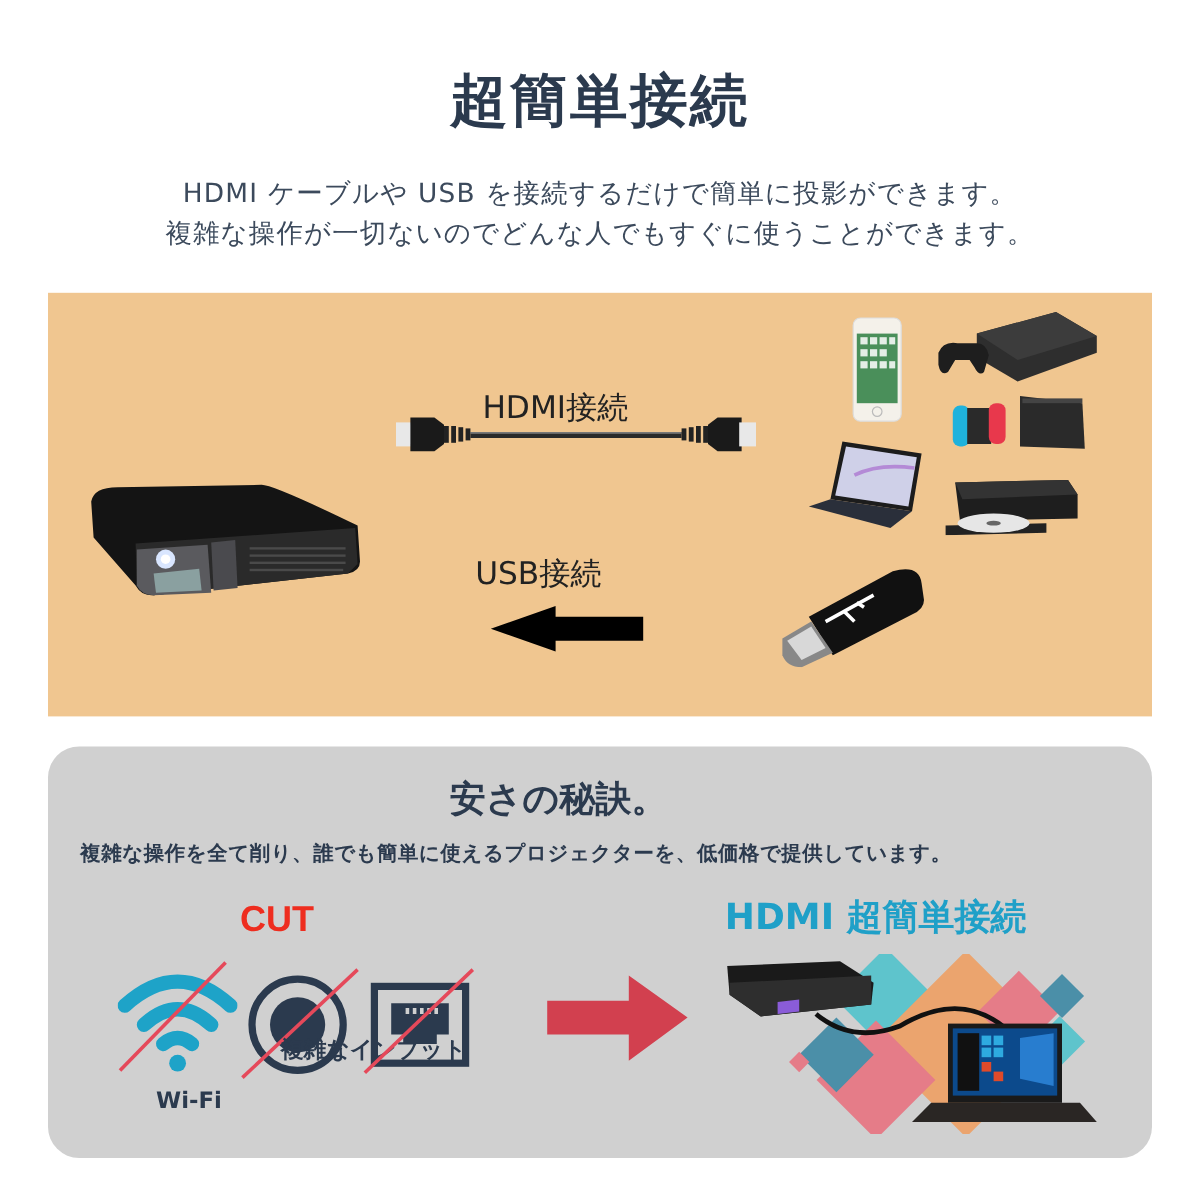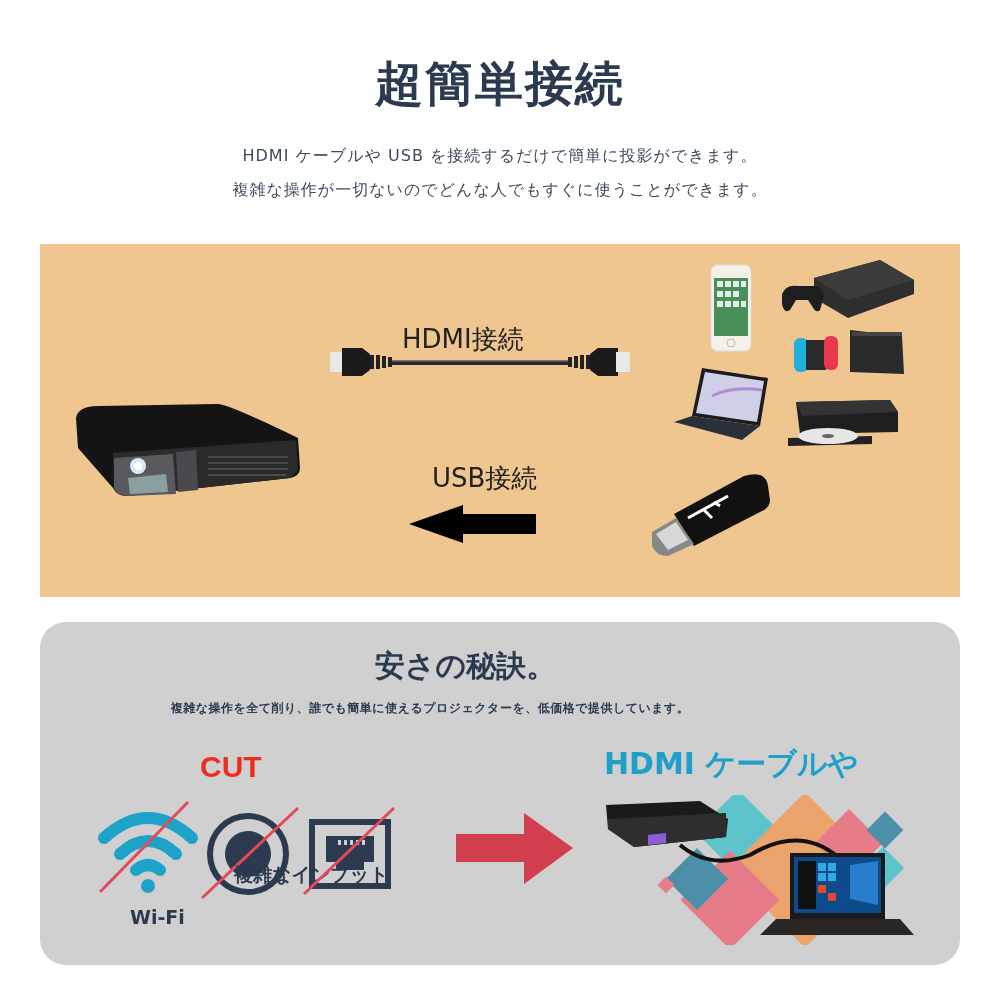--- a/index.html
+++ b/index.html
@@ -1,26 +1,26 @@
 <!DOCTYPE html>
 <html><head>
 <meta charset="utf-8">
 <style>
   html, body { margin:0; padding:0; }
   body { width:1000px; height:1000px; background:#ffffff; position:relative; overflow:hidden;
          font-family:"DejaVu Sans", "Liberation Sans", sans-serif; color:#2b3a4e; }
   .abs { position:absolute; }
   .title { left:0; top:52px; width:1000px; text-align:center; font-size:48px; font-weight:bold;
            color:#2b3a4e; letter-spacing:2px; }
-  .sub { left:0; width:1000px; text-align:center; font-size:16px; color:#3c4a5c; letter-spacing:1px; }
+  .sub { left:0; width:1000px; text-align:center; font-size:22px; color:#3c4a5c; letter-spacing:1px; }
   .panel-orange { left:40px; top:244px; width:920px; height:353px; background:#f0c690; }
   .panel-grey { left:40px; top:622px; width:920px; height:343px; background:#d0d0d0; border-radius:26px; }
   .lbl { font-size:26px; color:#222;margin-top:20px; }
   .sec-title { left:40px; width:851px; text-align:center; top:646px; font-size:30px; font-weight:bold; color:#2b3a4e; }
-  .sec-sub { left:40px; width:780px; text-align:center; top:700px; font-size:12px; font-weight:bold; color:#2b3a4e; letter-spacing:0.5px; }
+  .sec-sub { left:40px; width:780px; text-align:center; top:700px; font-size:17px; font-weight:bold; color:#2b3a4e; letter-spacing:0.5px; }
   .cut { left:200px; top:750px; font-size:30px; font-weight:bold; color:#ee2d1f; font-family:"Liberation Sans", sans-serif; }
   .hdmi-only { left:604px; top:744px; font-size:30px; font-weight:bold; color:#1fa0c8; }
   .icon-lbl { font-size:19px; font-weight:bold; color:#2b3a4e;margin-left:20px; }
 </style>
 </head>
 <body>
 
 <div class="abs title">超簡単接続</div>
 <div class="abs sub" style="top:146px;">HDMI ケーブルや USB を接続するだけで簡単に投影ができます。</div>
 <div class="abs sub" style="top:180px;">複雑な操作が一切ないのでどんな人でもすぐに使うことができます。</div>
@@ -58,21 +58,21 @@
   <g fill="#222">
       <rect x="240" y="13" width="4" height="10"></rect>
       <rect x="246" y="12" width="4" height="12"></rect>
       <rect x="252" y="11" width="4" height="14"></rect>
       <rect x="258" y="11" width="4" height="14"></rect>
     </g>
   <path d="M262 10 L270 4 L290 4 L290 32 L270 32 L262 26 Z" fill="#1a1a1a"></path>
   <rect x="288" y="8" width="14" height="20" fill="#e8e8e8"></rect>
 </svg>
 
-<div class="abs lbl" style="left:432px;top:441px;">USB接続</div>
+<div class="abs lbl" style="left:396px;top:441px;">USB接続</div>
 <svg class="abs" style="left:408px;top:503px;" width="130" height="42">
   <polygon points="1,21 55,2 55,11 128,11 128,31 55,31 55,40" fill="#000"></polygon>
 </svg>
 
 <svg class="abs" style="left:710px;top:264px;" width="42" height="88">
   <rect x="1" y="1" width="40" height="86" rx="6" fill="#f4f1ea" stroke="#ddd"></rect>
   <rect x="4" y="14" width="34" height="58" fill="#4a8f5a"></rect>
   <g fill="#fff" opacity="0.85">
     <rect x="7" y="17" width="6" height="6"></rect>
       <rect x="15" y="17" width="6" height="6"></rect>
@@ -153,21 +153,21 @@
       <rect x="54" y="38" width="3" height="5"></rect>
       <rect x="60" y="38" width="3" height="5"></rect>
     </g>
   <line x1="2" y1="92" x2="92" y2="6" stroke="#e5495a" stroke-width="3"></line>
 </svg>
 
 <svg class="abs" style="left:455px;top:812px;" width="120" height="74">
   <polygon points="1,22 69,22 69,1 118,36 69,72 69,50 1,50" fill="#d2404f"></polygon>
 </svg>
 
-<div class="abs hdmi-only">HDMI ケーブルや</div>
+<div class="abs hdmi-only">HDMI 超簡単接続</div>
 
 <svg class="abs" style="left:600px;top:795px;" width="320" height="150">
   <rect x="115" y="0" width="60" height="60" fill="#5ec4cc" transform="rotate(45 145 30) translate(0 10)"></rect>
   <rect x="150" y="20" width="110" height="110" fill="#eba46e" transform="rotate(45 205 75)"></rect>
   <rect x="95" y="70" width="70" height="70" fill="#e57c88" transform="rotate(45 130 105)"></rect>
   <rect x="75" y="62" width="44" height="44" fill="#4b8fa8" transform="rotate(45 97 84)"></rect>
   <rect x="225" y="24" width="48" height="48" fill="#e57c88" transform="rotate(45 249 48)"></rect>
   <rect x="272" y="22" width="26" height="26" fill="#4b8fa8" transform="rotate(45 285 35)"></rect>
   <rect x="268" y="58" width="30" height="30" fill="#5ec4cc" transform="rotate(45 283 73)"></rect>
   <rect x="60" y="84" width="12" height="12" fill="#e57c88" transform="rotate(45 66 90)"></rect>

